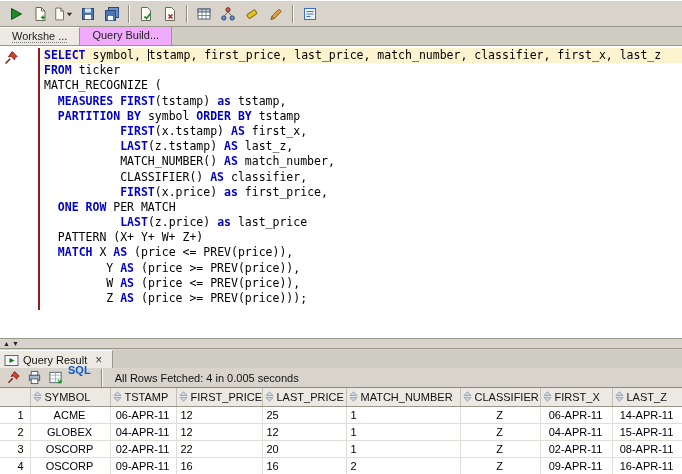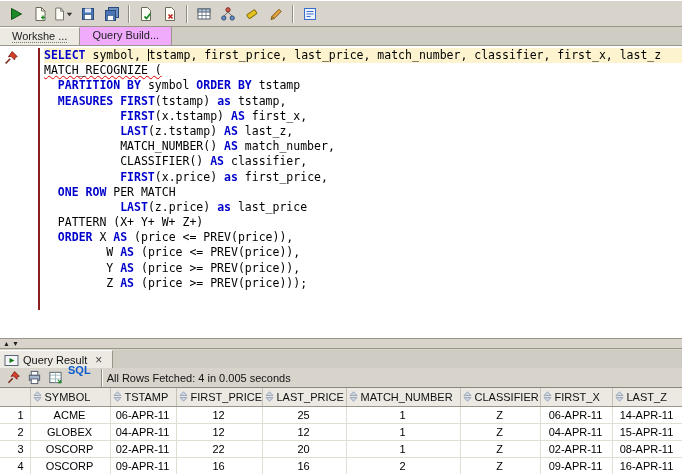--- a/index.html
+++ b/index.html
@@ -30,21 +30,21 @@
             background:#fff; overflow:hidden; }
   .gutter { position:absolute; left:0; top:0; width:38px; height:292px; background:#fff; }
   .gutter .pin { position:absolute; left:3px; top:4px; }
   .stmt-bar { position:absolute; left:38px; top:2px; width:2px; height:262px; background:#8b1f1f; }
   .code { position:absolute; left:44px; top:2px; right:0; bottom:0;
           font-family:"DejaVu Sans Mono", monospace; font-size:11.5px; line-height:15.2px; }
   .code-line { white-space:pre; height:15.2px; }
   .code-line.current { background:#fdf3cf; }
   .kw { color:#0000cc; font-weight:bold; }
   .p  { color:#000; }
-  .err { color:#000; text-decoration:underline; text-decoration-style:wavy; text-decoration-color:#e00000; text-decoration-thickness:1px; }
+  .err { color:#000; text-decoration-style:wavy; text-decoration-color:#e00000; text-decoration-thickness:1px; }
   .caret { display:inline-block; width:1px; height:12px; background:#000; vertical-align:-2px; }
 
   
   .splitter { position:absolute; left:0; top:338px; width:682px; height:11px;
               background:#d8d4cc; border-top:1px solid #9a968a; border-bottom:1px solid #9a968a;
               display:flex; align-items:center; padding-left:3px; cursor:row-resize; }
   .splitter span { font-size:7px; line-height:7px; color:#222; margin-right:2px; cursor:pointer; }
 
   
   .rtabbar { position:absolute; left:0; top:350px; width:682px; height:19px;
@@ -53,32 +53,32 @@
           background:#eceae2; border-right:1px solid #9a968a; border-top:1px solid #fff; }
   .rtab .rtab-label { margin:0 6px 0 4px; color:#111; }
   .rtab .close { color:#444; font-size:12px; line-height:10px; padding:0 2px; cursor:default; }
 
   
   .rtoolbar { position:absolute; left:0; top:368px; width:682px; height:20px;
               background:#d8d4cc; border-bottom:1px solid #8a877c;
               display:flex; align-items:center; padding-left:3px; }
   .rtoolbar .tbtn { width:20px; height:18px; }
   .sql-link { color:#0a5bd0; font-weight:bold; margin:0 6px 16px 2px; cursor:pointer; }
-  .status { color:#111; margin-left:0; }
+  .status { color:#111; margin-left:8px; }
 
   
   .gridwrap { position:absolute; left:0; top:388px; width:682px; height:86px; background:#fff; overflow:hidden; }
   table.grid { border-collapse:collapse; table-layout:fixed; width:682px; font-size:11px; }
   table.grid th { height:18px; background:#ebe9e2; font-weight:normal; color:#111;
                   border-right:1px solid #c3c0b5; border-bottom:1px solid #9a968a;
                   text-align:left; padding:0 3px 0 2px; overflow:hidden; white-space:nowrap; }
   table.grid th .hwrap { display:flex; align-items:center; gap:3px; }
   table.grid td { height:17px; border-right:1px solid #e0ded5; border-bottom:1px solid #e0ded5;
                   padding:0 5px 0 4px; overflow:hidden; white-space:nowrap; color:#000; background:#fff;text-align:center; }
-  table.grid td.num { text-align:center; }
+  table.grid td.num { text-align:left; }
   table.grid td.rownum { text-align:right; padding-right:6px; }
 </style>
 </head>
 <body>
 
 <div class="app">
 
   <div class="toolbar" id="main-toolbar">
       <span class="tbtn">
         <svg width="16" height="16" viewBox="0 0 16 16">
@@ -176,34 +176,35 @@
       <span class="pin">
         <svg width="16" height="16" viewBox="0 0 16 16">
           <path d="M9.2 1.6l5 5-2.1.7-.5 2.6-3.6-3.6-2.6.5z" fill="#d8402c" stroke="#7a1f14" stroke-width="0.9"></path>
           <path d="M7.2 8.8L2.6 13.6" stroke="#7a1f14" stroke-width="1.5"></path>
         </svg>
       </span>
     </div>
     <div class="stmt-bar"></div>
     <div class="code" id="code-area">
         <div class="code-line current"><span class="kw">SELECT</span><span class="p"> symbol, </span><span class="caret"></span><span class="p">tstamp, first_price, last_price, match_number, classifier, first_x, last_z</span></div>
+        <div class="code-line"><span class="kw">FROM</span><span class="p"> ticker</span></div>
         <div class="code-line"><span class="err">MATCH_RECOGNIZE (</span></div>
+        <div class="code-line"><span class="p">  </span><span class="kw">MEASURES</span><span class="p"> </span><span class="kw">FIRST</span><span class="p">(tstamp) </span><span class="kw">as</span><span class="p"> tstamp,</span></div>
         <div class="code-line"><span class="p">  </span><span class="kw">PARTITION BY</span><span class="p"> symbol </span><span class="kw">ORDER BY</span><span class="p"> tstamp</span></div>
-        <div class="code-line"><span class="p">  </span><span class="kw">MEASURES</span><span class="p"> </span><span class="kw">FIRST</span><span class="p">(tstamp) </span><span class="kw">as</span><span class="p"> tstamp,</span></div>
         <div class="code-line"><span class="p">           </span><span class="kw">FIRST</span><span class="p">(x.tstamp) </span><span class="kw">AS</span><span class="p"> first_x,</span></div>
         <div class="code-line"><span class="p">           </span><span class="kw">LAST</span><span class="p">(z.tstamp) </span><span class="kw">AS</span><span class="p"> last_z,</span></div>
         <div class="code-line"><span class="p">           MATCH_NUMBER() </span><span class="kw">AS</span><span class="p"> match_number,</span></div>
         <div class="code-line"><span class="p">           CLASSIFIER() </span><span class="kw">AS</span><span class="p"> classifier,</span></div>
         <div class="code-line"><span class="p">           </span><span class="kw">FIRST</span><span class="p">(x.price) </span><span class="kw">as</span><span class="p"> first_price,</span></div>
         <div class="code-line"><span class="p">  </span><span class="kw">ONE ROW</span><span class="p"> PER MATCH</span></div>
         <div class="code-line"><span class="p">           </span><span class="kw">LAST</span><span class="p">(z.price) </span><span class="kw">as</span><span class="p"> last_price</span></div>
         <div class="code-line"><span class="p">  PATTERN (X+ Y+ W+ Z+)</span></div>
-        <div class="code-line"><span class="p">  </span><span class="kw">ORDER</span><span class="p"> X </span><span class="kw">AS</span><span class="p"> (price &lt;= PREV(price)),</span></div>
+        <div class="code-line"><span class="p">  </span><span class="kw">MATCH</span><span class="p"> X </span><span class="kw">AS</span><span class="p"> (price &lt;= PREV(price)),</span></div>
+        <div class="code-line"><span class="p">         Y </span><span class="kw">AS</span><span class="p"> (price &gt;= PREV(price)),</span></div>
         <div class="code-line"><span class="p">         W </span><span class="kw">AS</span><span class="p"> (price &lt;= PREV(price)),</span></div>
-        <div class="code-line"><span class="p">         Y </span><span class="kw">AS</span><span class="p"> (price &gt;= PREV(price)),</span></div>
         <div class="code-line"><span class="p">         Z </span><span class="kw">AS</span><span class="p"> (price &gt;= PREV(price)));</span></div>
       </div>
   </div>
 
   <div class="splitter">
     <span>▲</span>
     <span>▼</span>
   </div>
 
   <div class="rtabbar">

